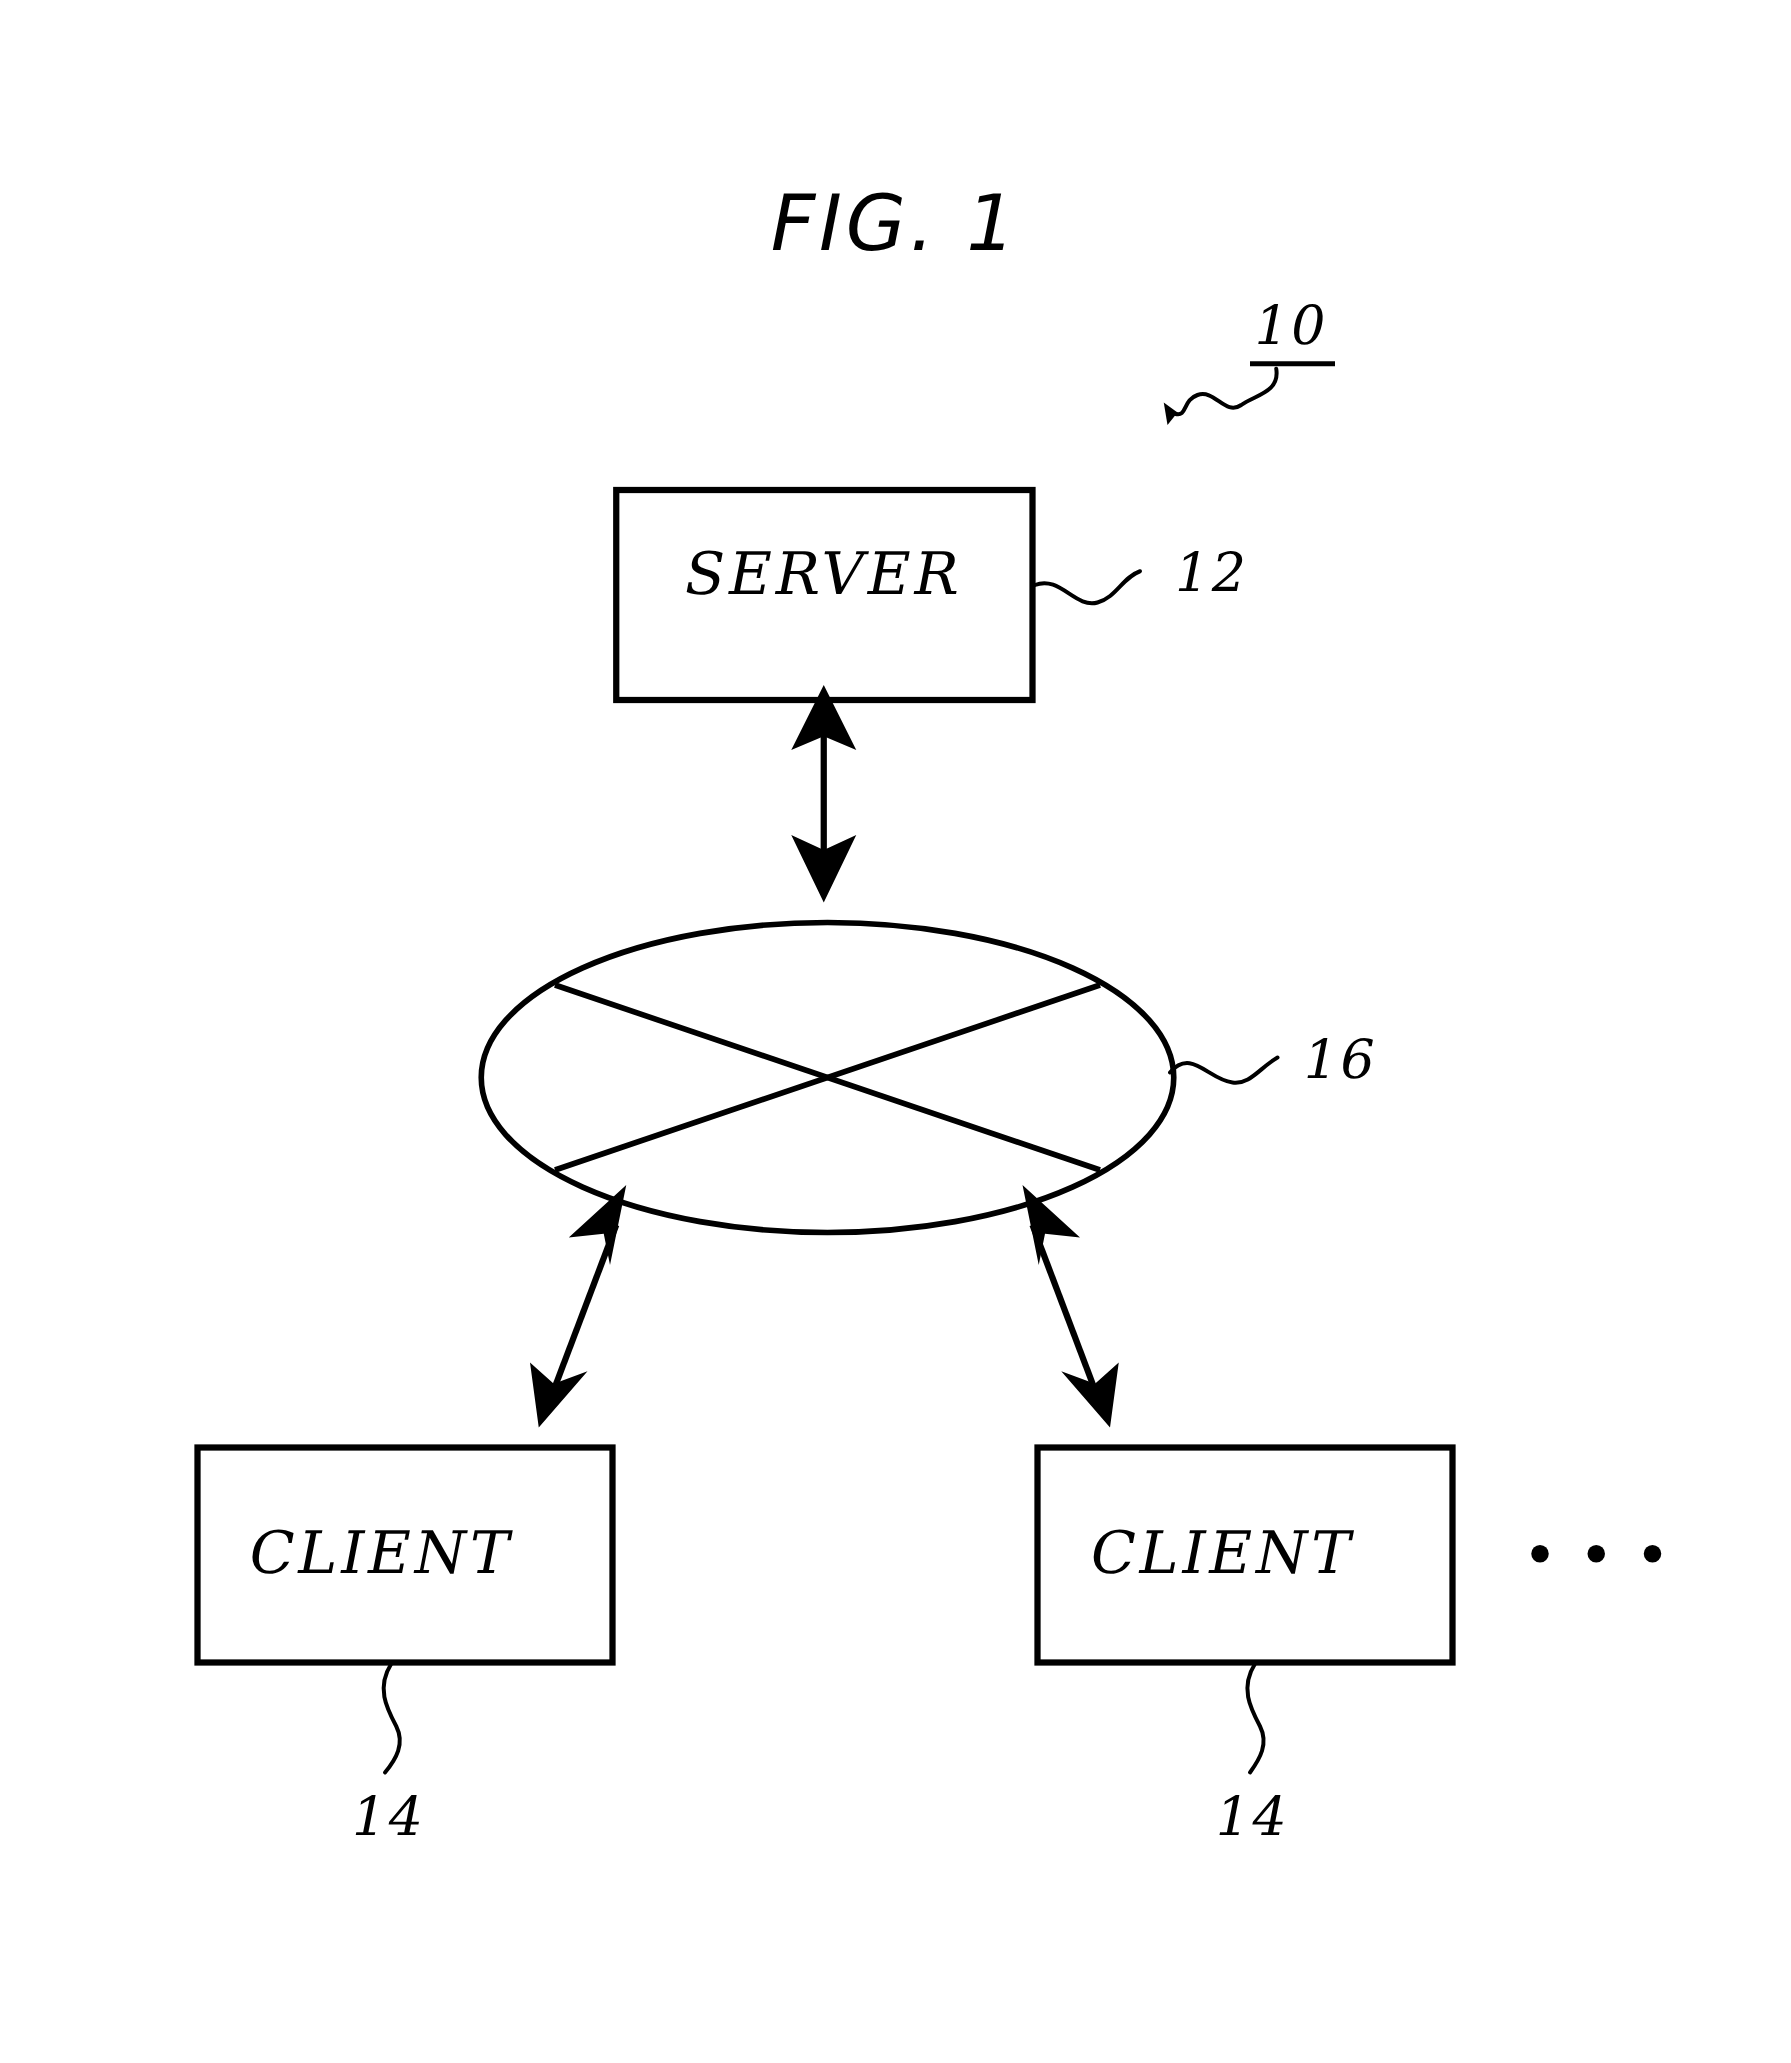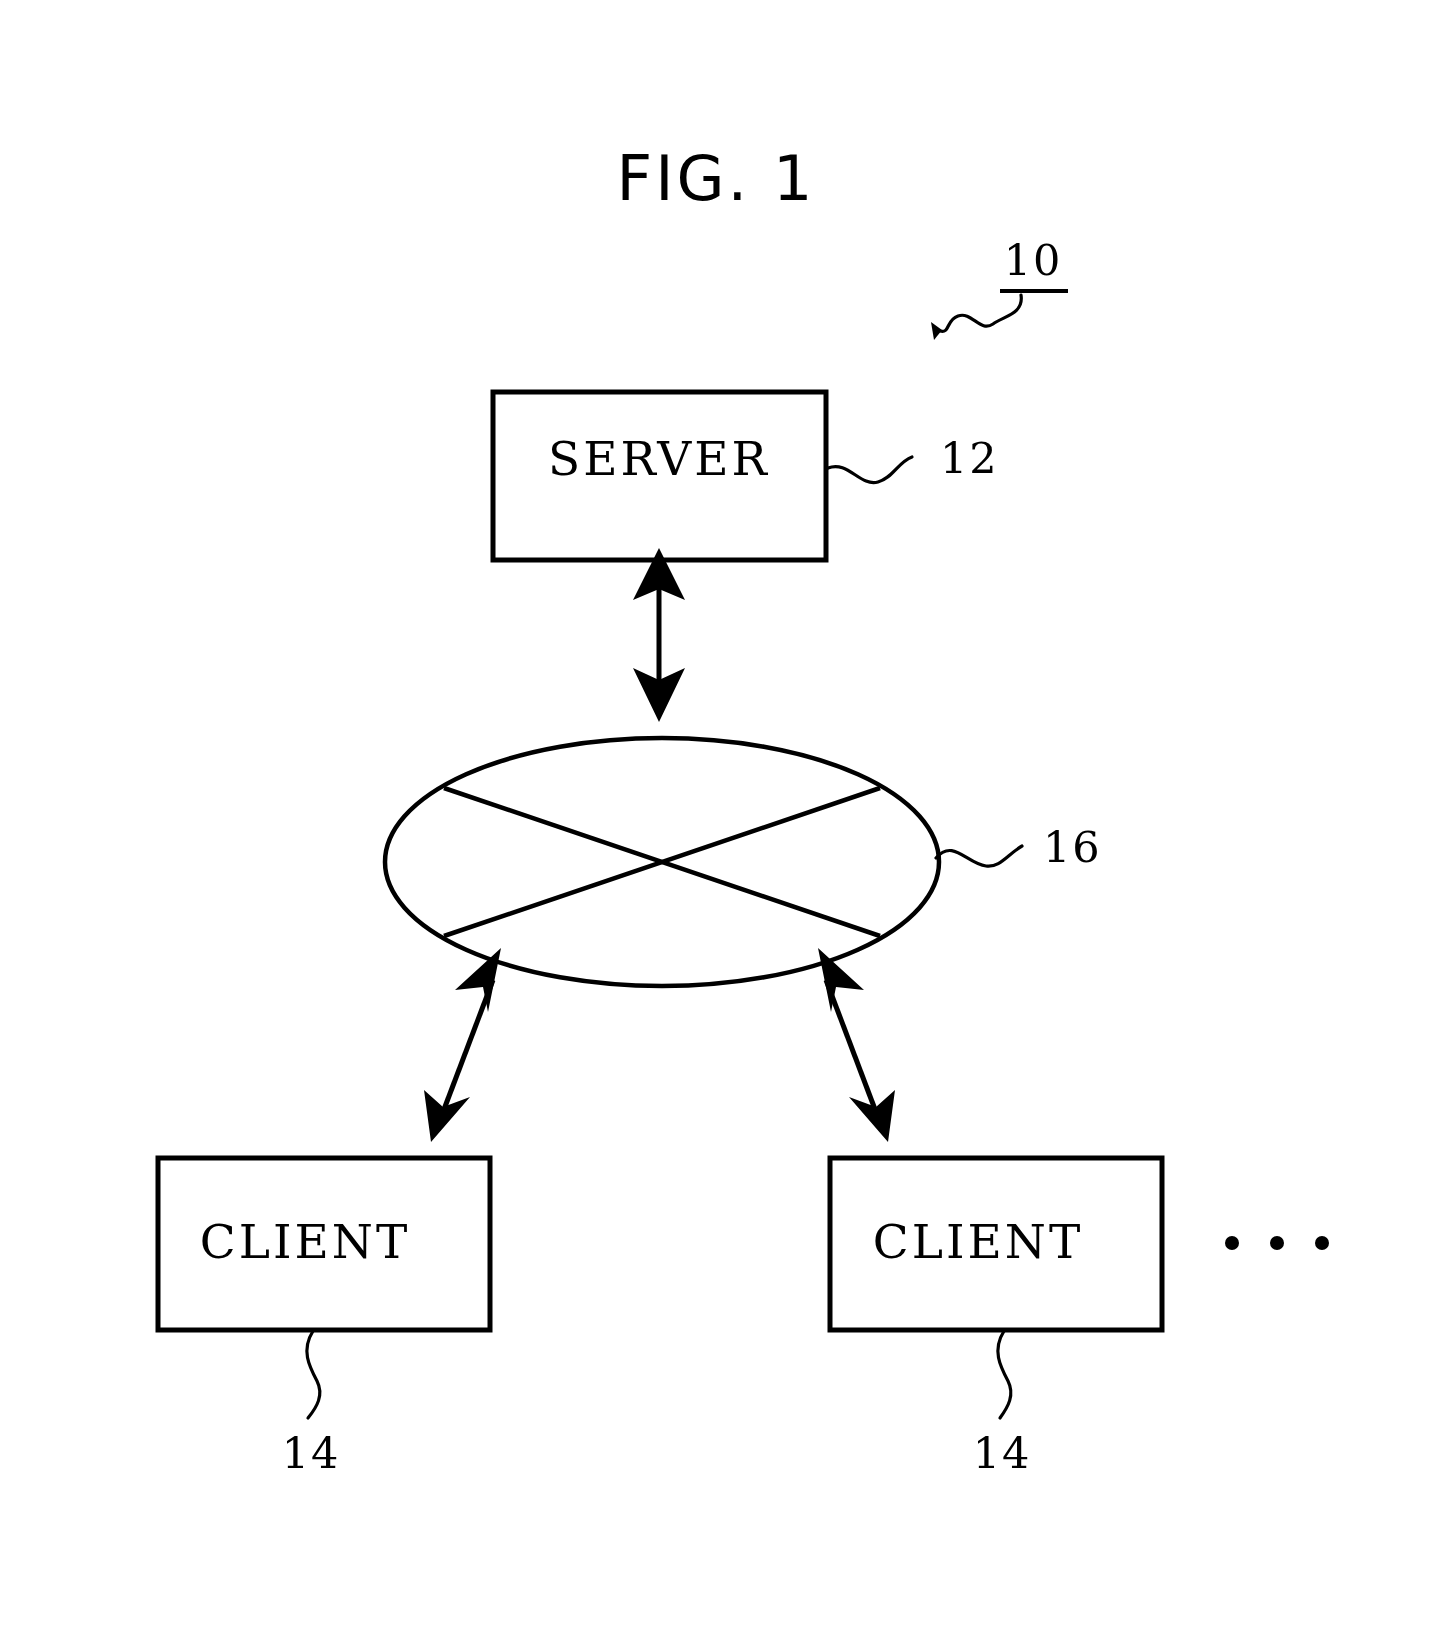--- a/index.html
+++ b/index.html
@@ -13,20 +13,21 @@
     position: relative;
     font-family: "Liberation Sans", sans-serif;
     overflow: hidden;
   }
   #figure-root {
     position: absolute;
     left: 0;
     top: 0;
     width: 1433px;
     height: 1650px;
+    font-style: italic;
   }
   svg.fig {
     display: block;
     width: 1433px;
     height: 1650px;
   }
   .fig-title {
     font-family: "DejaVu Sans", sans-serif;
     font-size: 62px;
     letter-spacing: 3px;

